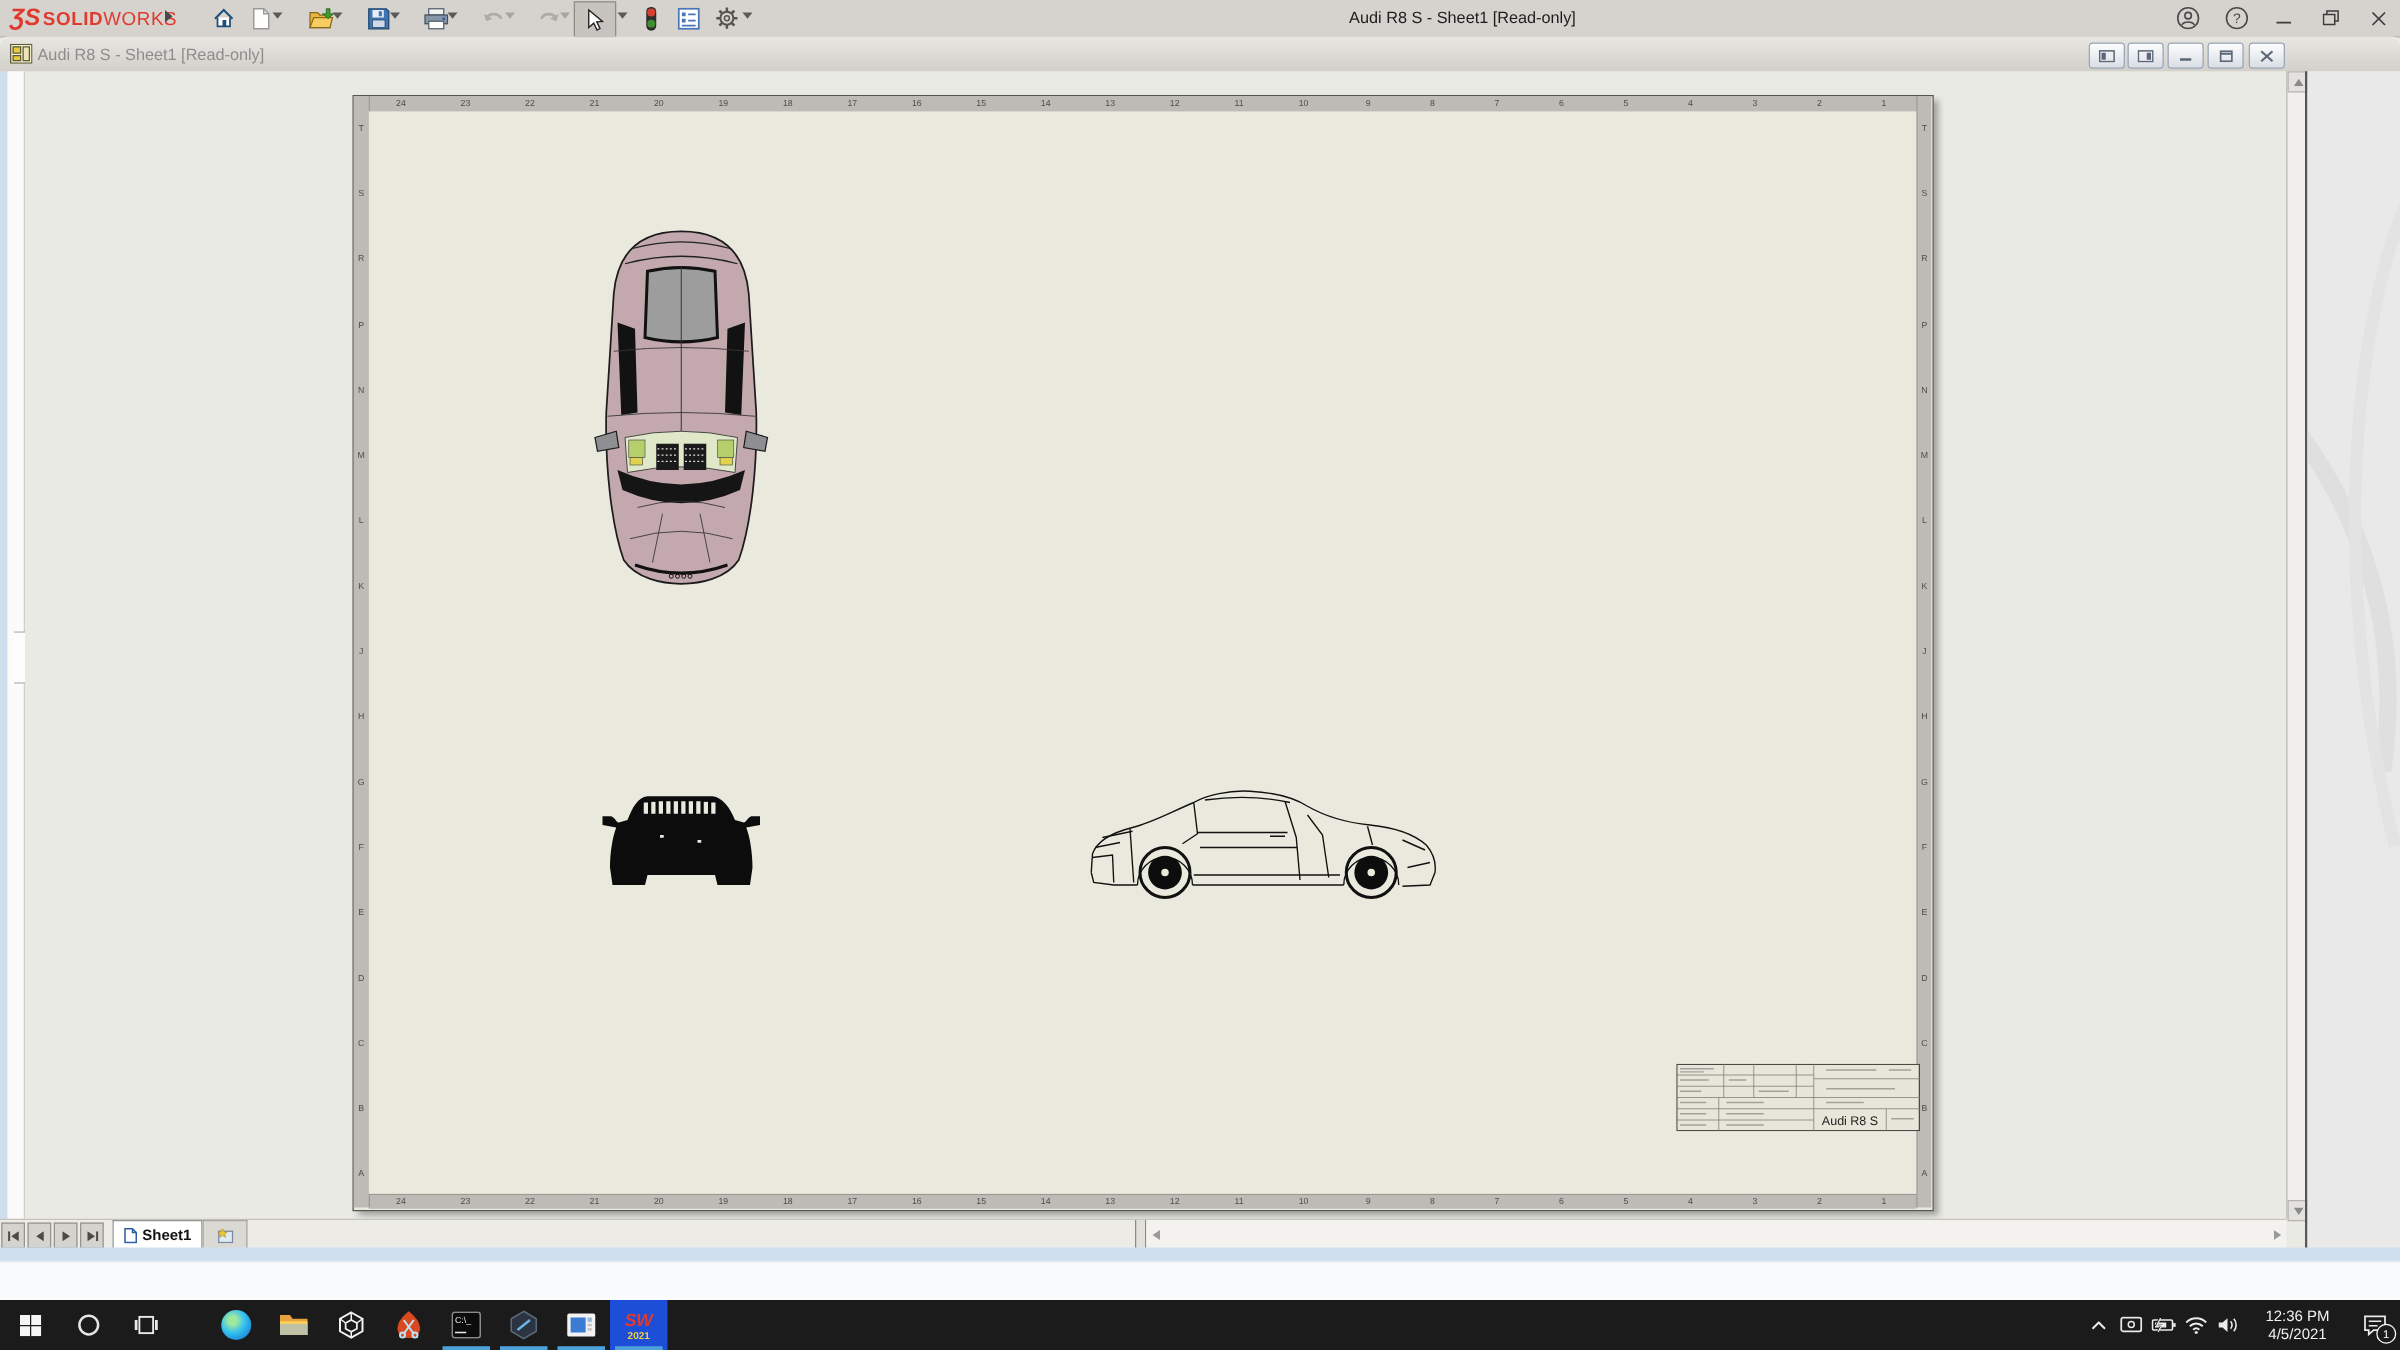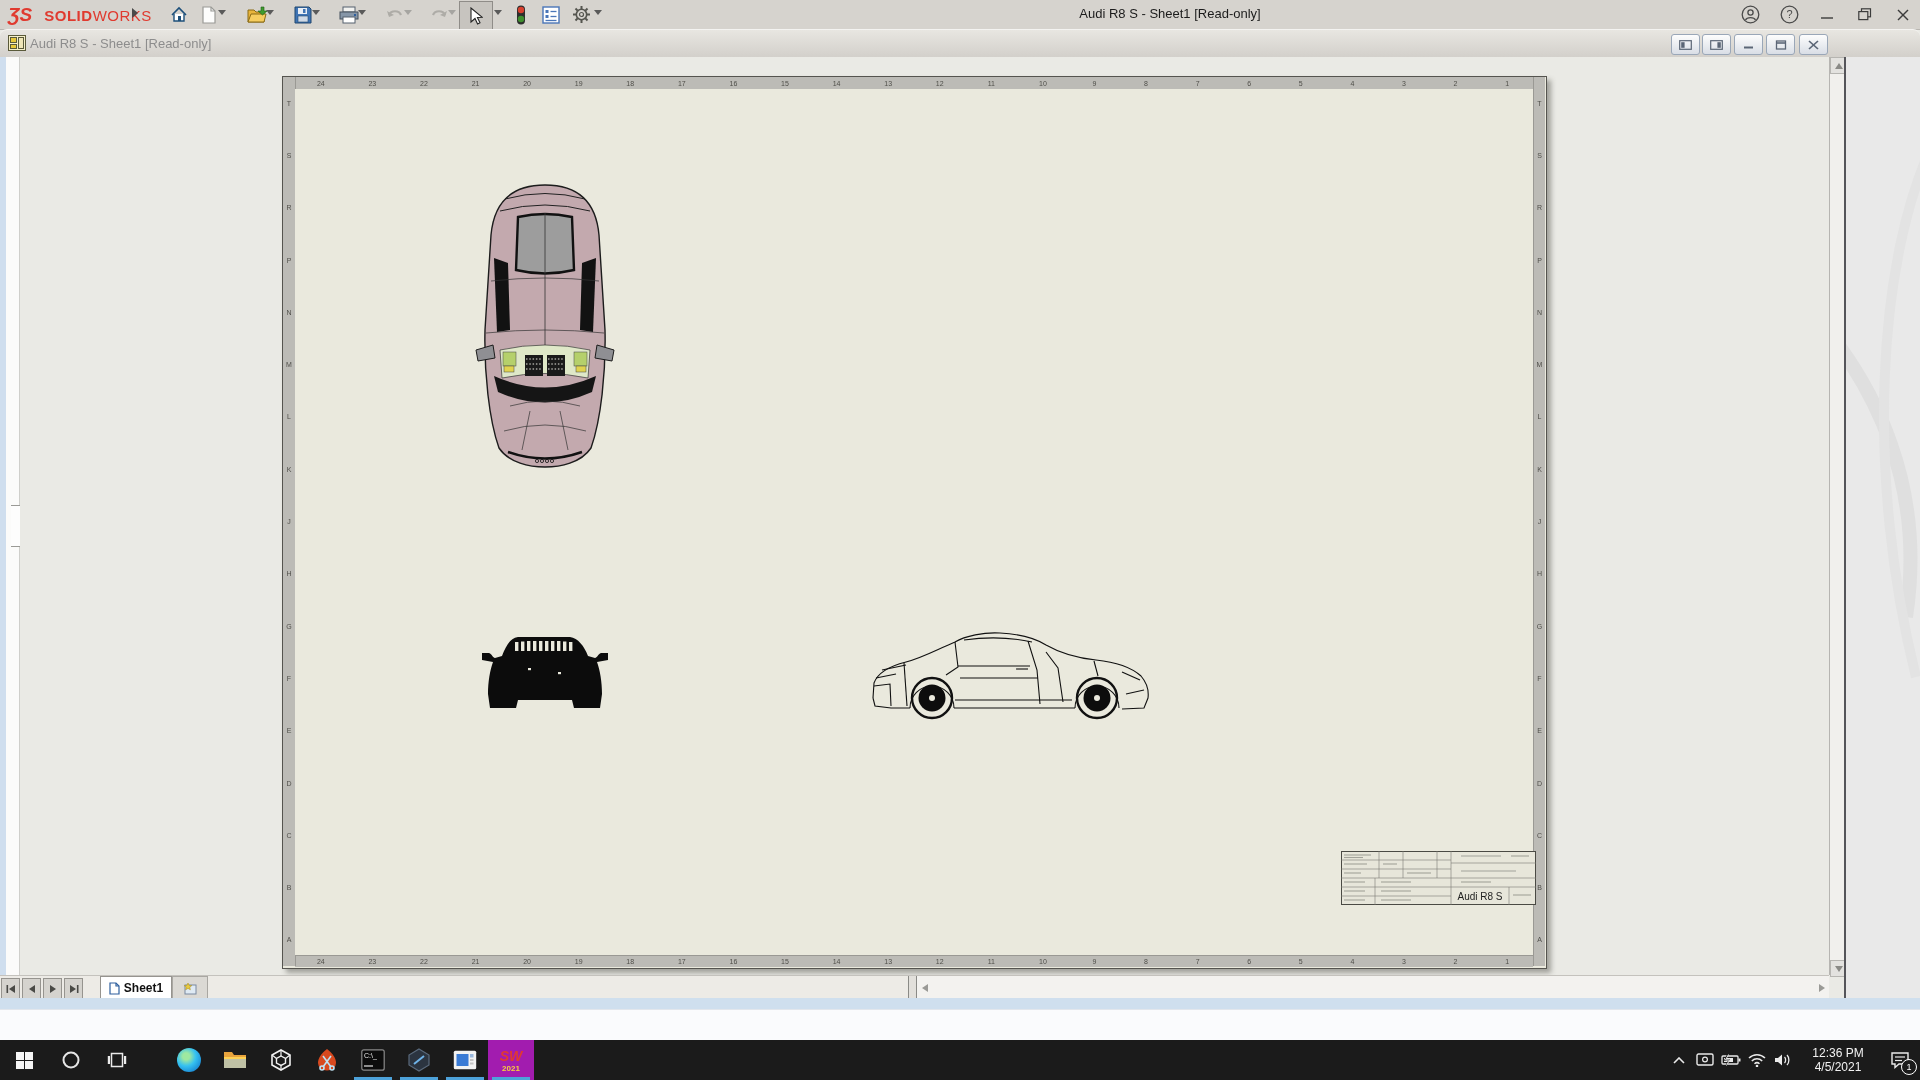--- a/index.html
+++ b/index.html
@@ -2,21 +2,21 @@
 <html><head>
 <meta charset="utf-8">
 <style>
   html,body{margin:0;padding:0;}
   body{width:1920px;height:1080px;overflow:hidden;position:relative;
        font-family:"Liberation Sans",sans-serif;background:#eaeae5;}
   .abs{position:absolute;}
   
   #titlebar{left:0;top:0;width:1920px;height:29px;background:#d6d3ce;border-bottom:1px solid #b9b6b1;}
   #brand{left:8px;top:4px;height:22px;display:flex;align-items:center;color:#e03a2f;}
-  #brand .mark{font-weight:bold;font-style:italic;font-size:19px;margin-right:12px;}
+  #brand .mark{font-weight:bold;font-style:italic;font-size:19px;margin-right:2px;}
   #brand .b{font-weight:bold;font-size:15px;letter-spacing:.5px;}
   #brand .r{font-size:15px;letter-spacing:.5px;}
   #brand-arrow{left:132px;top:8px;width:0;height:0;border-left:6px solid #4a4a4a;border-top:5px solid transparent;border-bottom:5px solid transparent;}
   .tbtn{top:2px;width:26px;height:25px;display:flex;align-items:center;justify-content:center;border-radius:2px;}
   .dd{top:10px;width:0;height:0;border-top:5px solid #5a5a5a;border-left:4px solid transparent;border-right:4px solid transparent;}
   .grayed{opacity:.38;}
   #sel-box{left:459px;top:1px;width:32px;height:27px;background:#c7c4bf;border:1px solid #8f8c88;display:flex;align-items:center;justify-content:center;}
   #tb-title{left:1010px;top:6px;width:320px;text-align:center;font-size:13px;color:#1c1c1c;}
   .winctl{top:4px;width:26px;height:21px;display:flex;align-items:center;justify-content:center;color:#3c3c3c;font-size:15px;}
   
@@ -42,37 +42,37 @@
   #zleft{left:283px;top:77px;width:12px;height:889px;flex-direction:column;border-right:1px solid #9a9994;}
   #zright{left:1533px;top:77px;width:11px;height:889px;flex-direction:column;border-left:1px solid #9a9994;}
   #paper{left:295px;top:89px;width:1238px;height:866px;background:#eae9dd;}
   
   #vscroll{left:1829px;top:57px;width:15px;height:918px;background:#f1f0ed;border-left:1px solid #b6b5b1;}
   .scrbtn{width:15px;height:15px;display:flex;align-items:center;justify-content:center;}
   #pane-line{left:1844px;top:57px;width:2px;height:943px;background:#55555a;}
   #taskpane{left:1846px;top:57px;width:74px;height:943px;background:#e9e9e9;overflow:hidden;}
   #tabbar{left:0;top:975px;width:1829px;height:23px;background:#edebe6;border-top:1px solid #c4c2bd;display:flex;align-items:stretch;}
   .navbtn{width:17px;height:19px;margin:2px 1px;background:#d5d3ce;border:1px solid #96948f;display:flex;align-items:center;justify-content:center;}
-  #sheet-tab{margin-left:16px;width:70px;background:#ffffff;border:1px solid #96948f;border-bottom:none;
+  #sheet-tab{margin-left:6px;width:70px;background:#ffffff;border:1px solid #96948f;border-bottom:none;
              display:flex;align-items:center;justify-content:center;font-size:12px;font-weight:bold;color:#111;gap:4px;}
   #add-tab{width:34px;background:#dbd9d4;border:1px solid #a9a7a2;border-bottom:none;display:flex;align-items:center;justify-content:center;}
   #tab-space{flex:1;}
   #splitter{width:7px;background:#e2e0db;border-left:1px solid #8a8a86;border-right:1px solid #8a8a86;}
   #hscroll{width:912px;background:#f3f2ef;display:flex;}
   #hs-track{flex:1;}
   #statusblue{left:0;top:998px;width:1920px;height:11px;background:#cfdfee;}
   #statusbar{left:0;top:1009px;width:1920px;height:31px;background:#fafbfd;border-top:1px solid #e2e6ec;}
   
   #taskbar{left:0;top:1040px;width:1920px;height:40px;background:#1b1b1b;display:flex;align-items:center;}
   #start{width:48px;height:40px;display:flex;align-items:center;justify-content:center;}
   #searchbox{width:344px;height:38px;background:#f3f2f1;border:1px solid #5f5f5f;display:flex;align-items:center;}
   #searchbox span{font-size:15px;color:#424242;margin-left:8px;}
   .tb-app{width:46px;height:40px;display:flex;align-items:center;justify-content:center;position:relative;}
   .tb-app.running::after{content:"";position:absolute;left:4px;right:4px;bottom:0;height:3px;background:#4da2da;}
-  .tb-app.active{background:#a21caf;}
+  .tb-app.active{background:#1d4ed8;}
   #tray{margin-left:auto;display:flex;align-items:center;height:40px;}
   .tray-ic{width:26px;height:40px;display:flex;align-items:center;justify-content:center;}
   #clock{width:72px;text-align:center;color:#f2f2f2;font-size:12px;line-height:14px;margin:0 6px;}
   #action{width:40px;height:40px;display:flex;align-items:center;justify-content:center;position:relative;}
   #badge{position:absolute;right:3px;bottom:5px;width:14px;height:14px;border-radius:50%;background:#1b1b1b;
          border:1px solid #ffffff;color:#fff;font-size:9px;display:flex;align-items:center;justify-content:center;}
   svg{display:block;}
   text{font-family:"Liberation Sans",sans-serif;}
 </style>
 </head>

